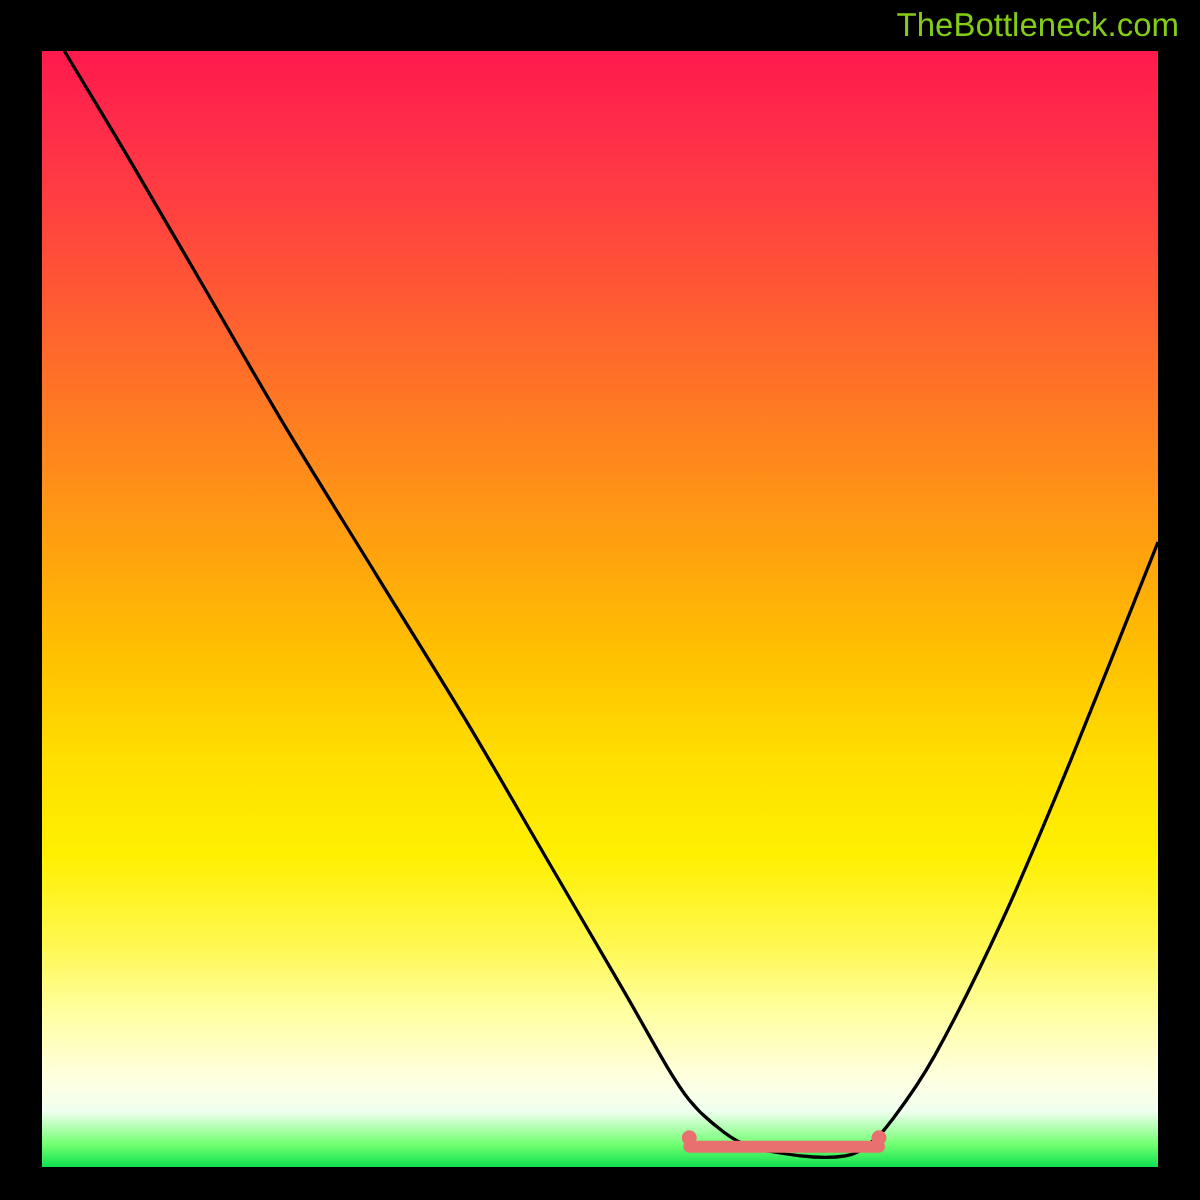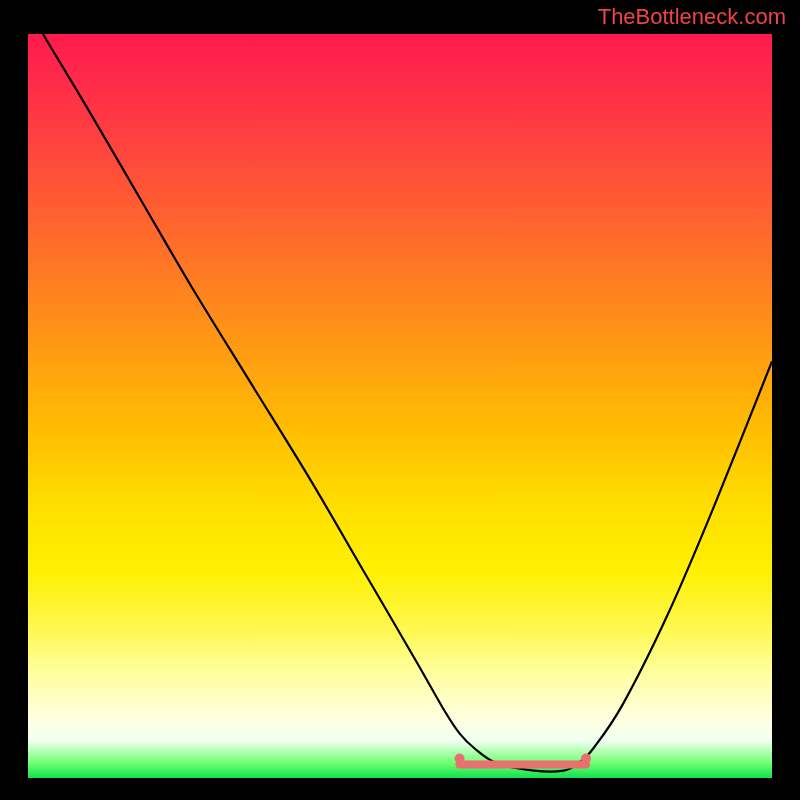--- a/index.html
+++ b/index.html
@@ -8,21 +8,21 @@
     height: 800px;
     background: #000;
     position: relative;
     font-family: Arial, sans-serif;
     overflow: hidden;
   }
   .attribution {
     position: absolute;
     top: 4px;
     right: 14px;
-    color: #ef4444;
+    color: #84cc16;
     font-size: 22px;
     z-index: 10;
     margin-left: 34px;
   }
   .plot-area {
     position: absolute;
     left: 28px;
     top: 34px;
     width: 744px;
     height: 744px;

